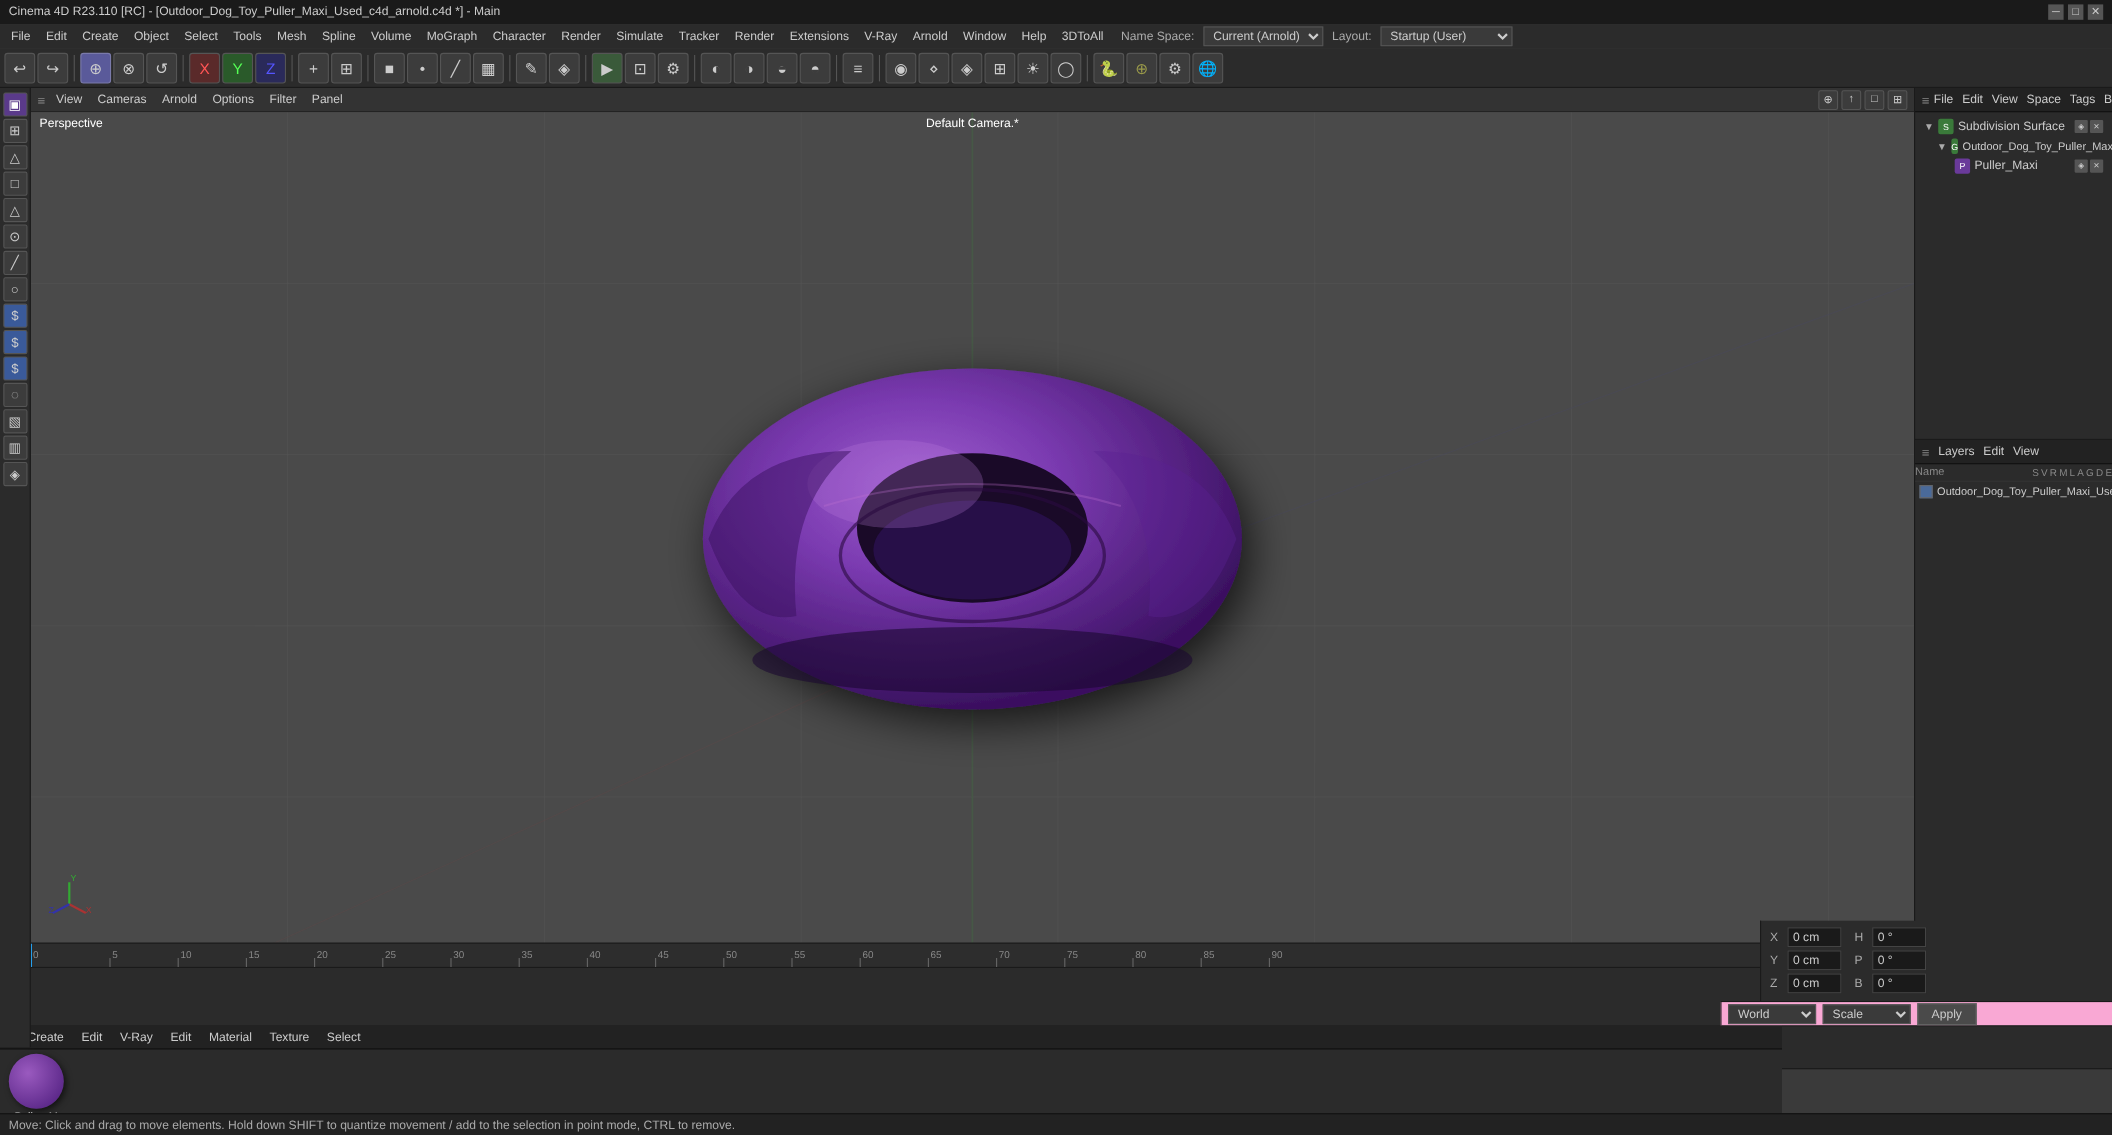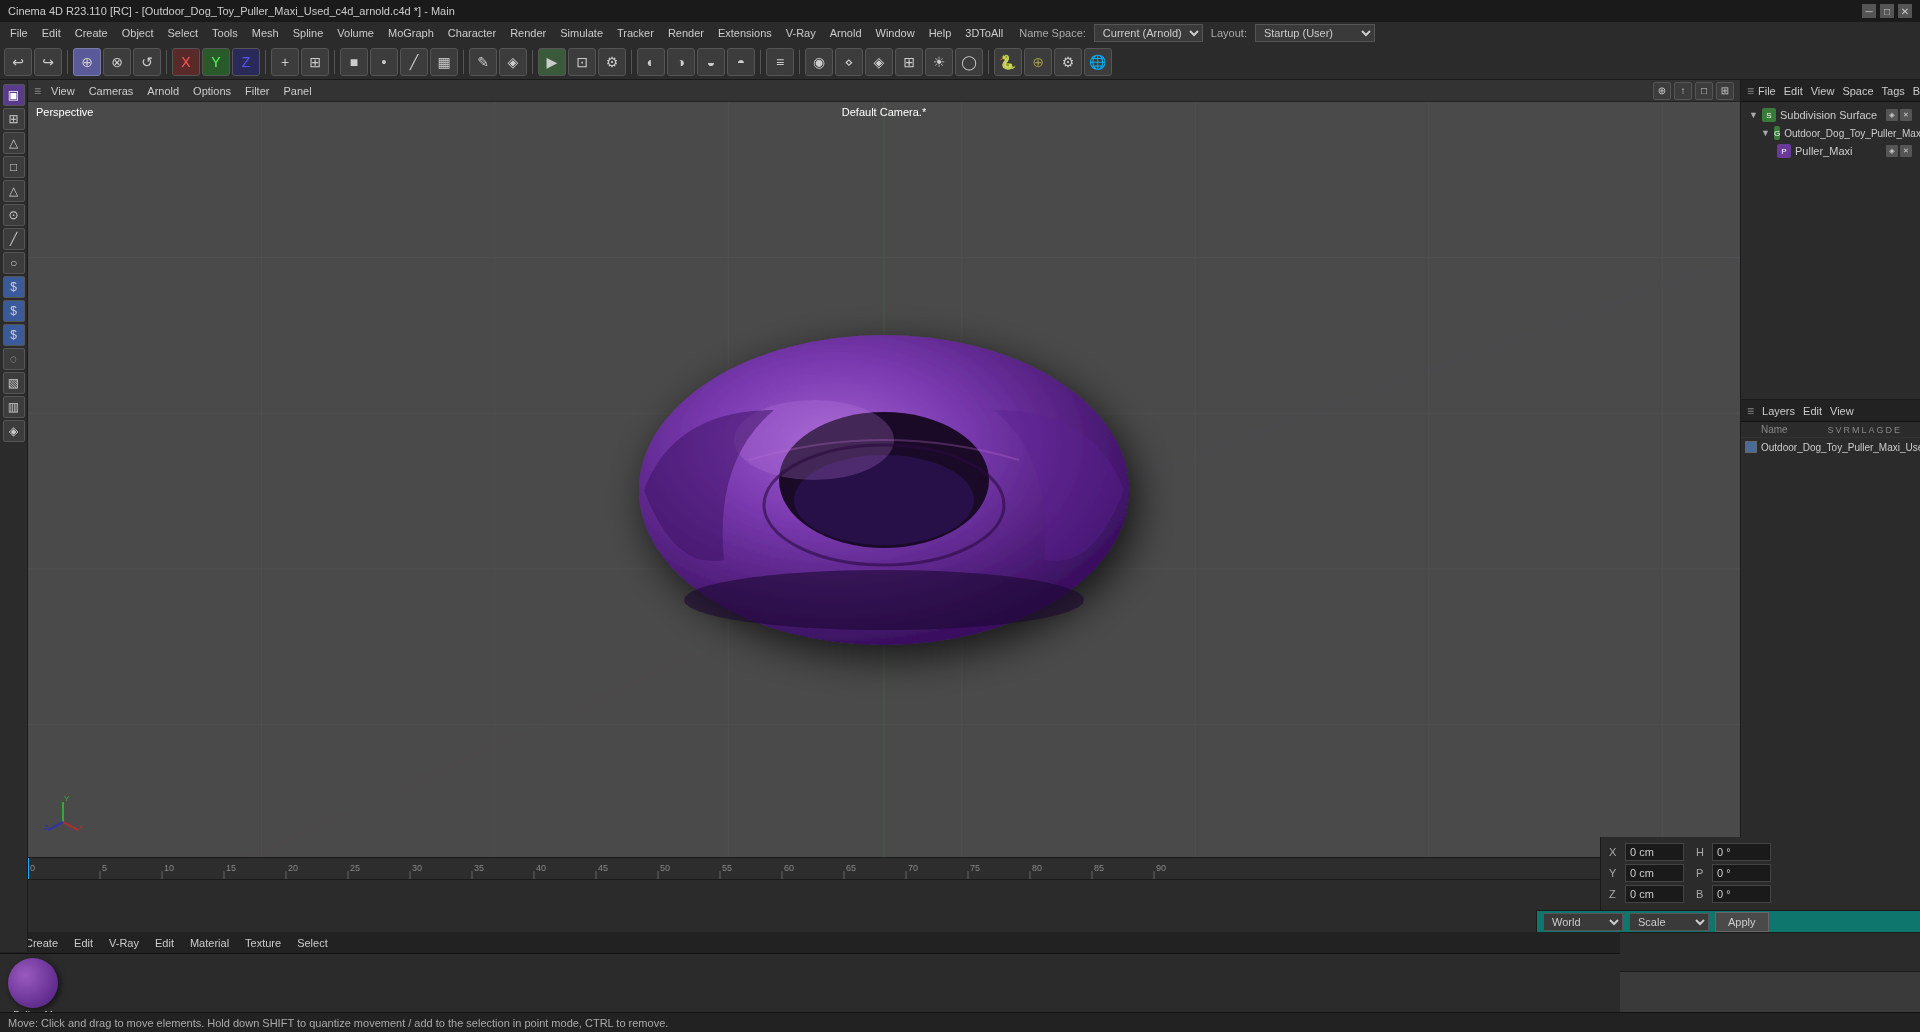--- a/index.html
+++ b/index.html
@@ -328,21 +328,21 @@
       align-items: center;
       padding: 0 6px;
       gap: 8px;
       border-bottom: 1px solid #111;
       font-size: 11px;
       color: #ccc;
     }
     .layers-table-header {
       display: flex;
       align-items: center;
-      padding: 2px 20px;
+      padding: 2px 0;
       font-size: 10px;
       color: #888;
       border-bottom: 1px solid #333;
     }
     .layers-col-name { flex: 1; }
     .layers-col-icons { display: flex; gap: 2px; font-size: 9px; color: #888; }
 
     .layers-row {
       display: flex;
       align-items: center;
@@ -483,21 +483,21 @@
     .coord-label {
       color: #aaa;
       font-size: 11px;
       width: 12px;
     }
     .coord-field {
       background: #1a1a1a;
       border: 1px solid #444;
       color: #ccc;
       font-size: 11px;
-      width: 59px;
+      width: 49px;
       height: 18px;
       padding: 1px 4px;
     }
     .coord-right {
       display: flex;
       align-items: center;
       gap: 4px;
       margin-left: 8px;
     }
 
@@ -1041,21 +1041,21 @@
   <div class="coord-row">
     <span class="coord-label">Z</span>
     <input class="coord-field" value="0 cm" style="">
     <div class="coord-right">
       <span class="coord-label">B</span>
       <input class="coord-field" value="0 °" style="">
     </div>
   </div>
 </div>
 
-<div id="transform-bar" style="position:absolute; bottom:100px; right:0; width:384px; height:22px; background:#0f766e; display:flex; align-items:center; gap:6px; padding:0 6px; border-left:1px solid #1a1a1a; border-top:1px solid #1a1a1a;">
+<div id="transform-bar" style="position:absolute; bottom:100px; right:0; width:356px; height:22px; background:#f9a8d4; display:flex; align-items:center; gap:6px; padding:0 6px; border-left:1px solid #1a1a1a; border-top:1px solid #1a1a1a;">
   <select class="transform-dropdown">
     <option>World</option>
   </select>
   <select class="transform-dropdown">
     <option>Scale</option>
   </select>
   <button class="apply-btn">Apply</button>
 </div>
 
 <div id="statusbar">

